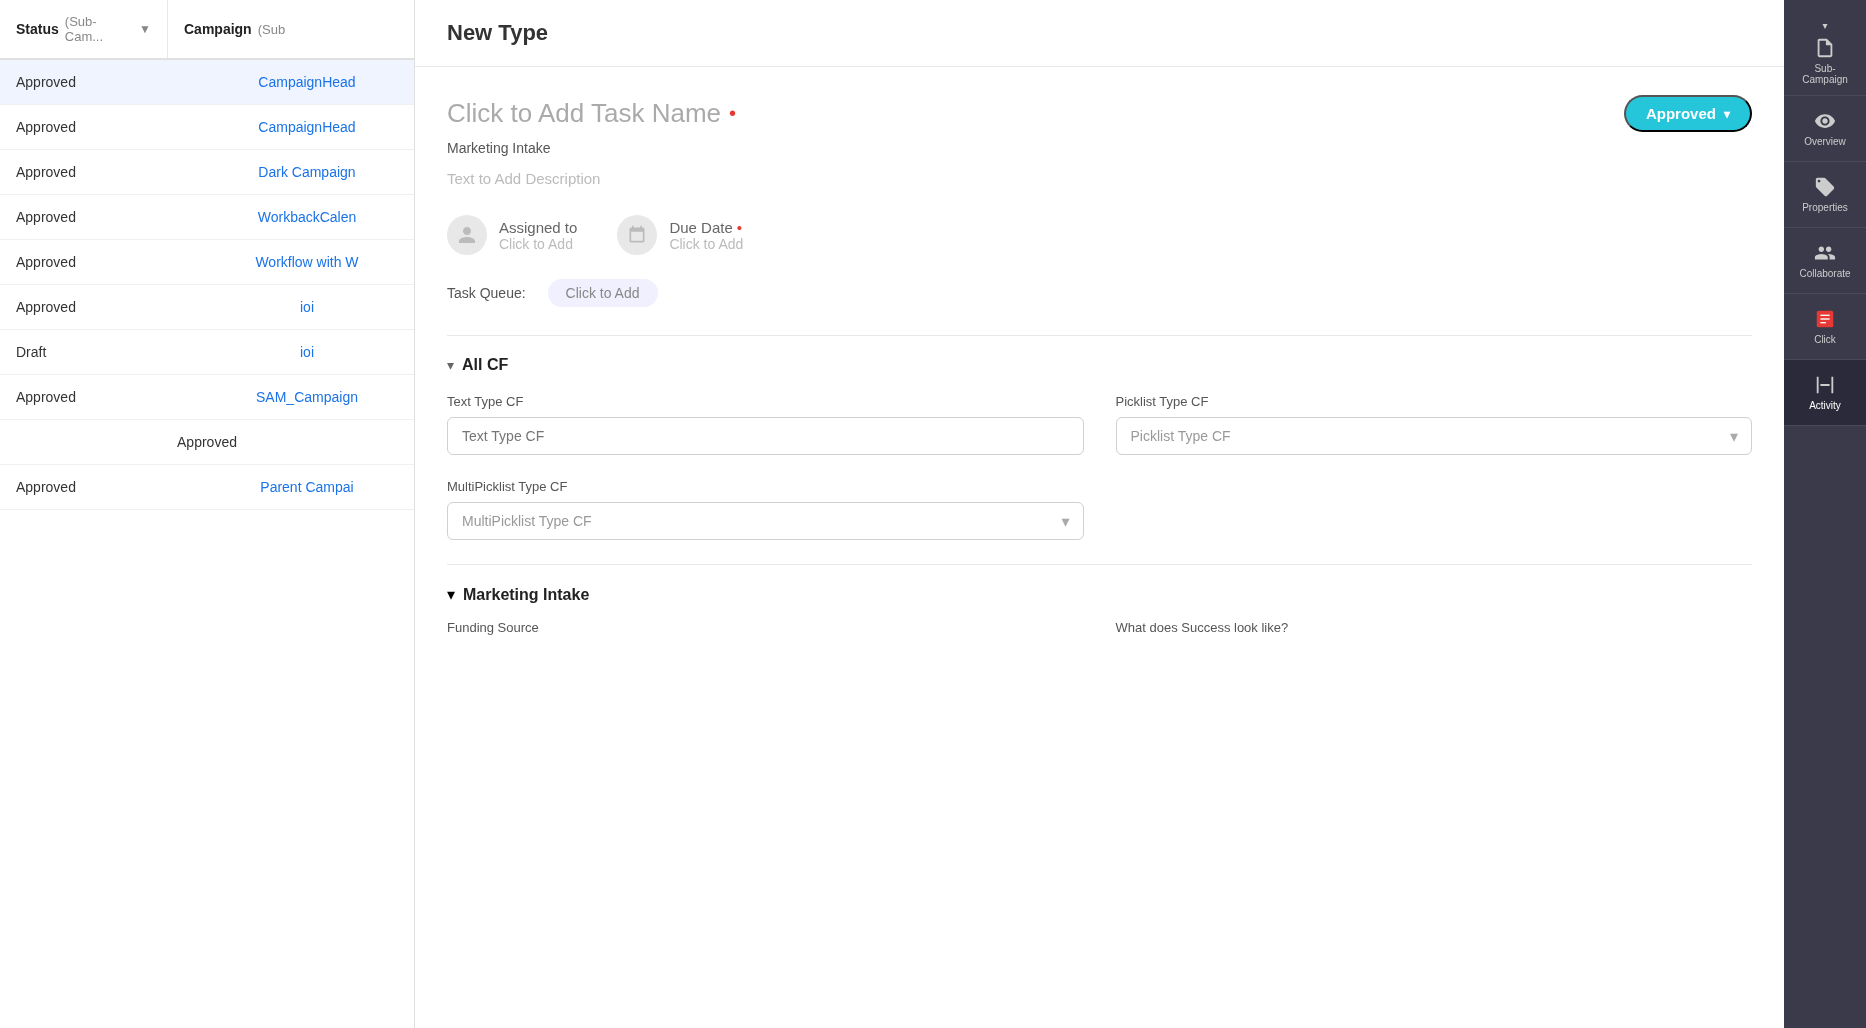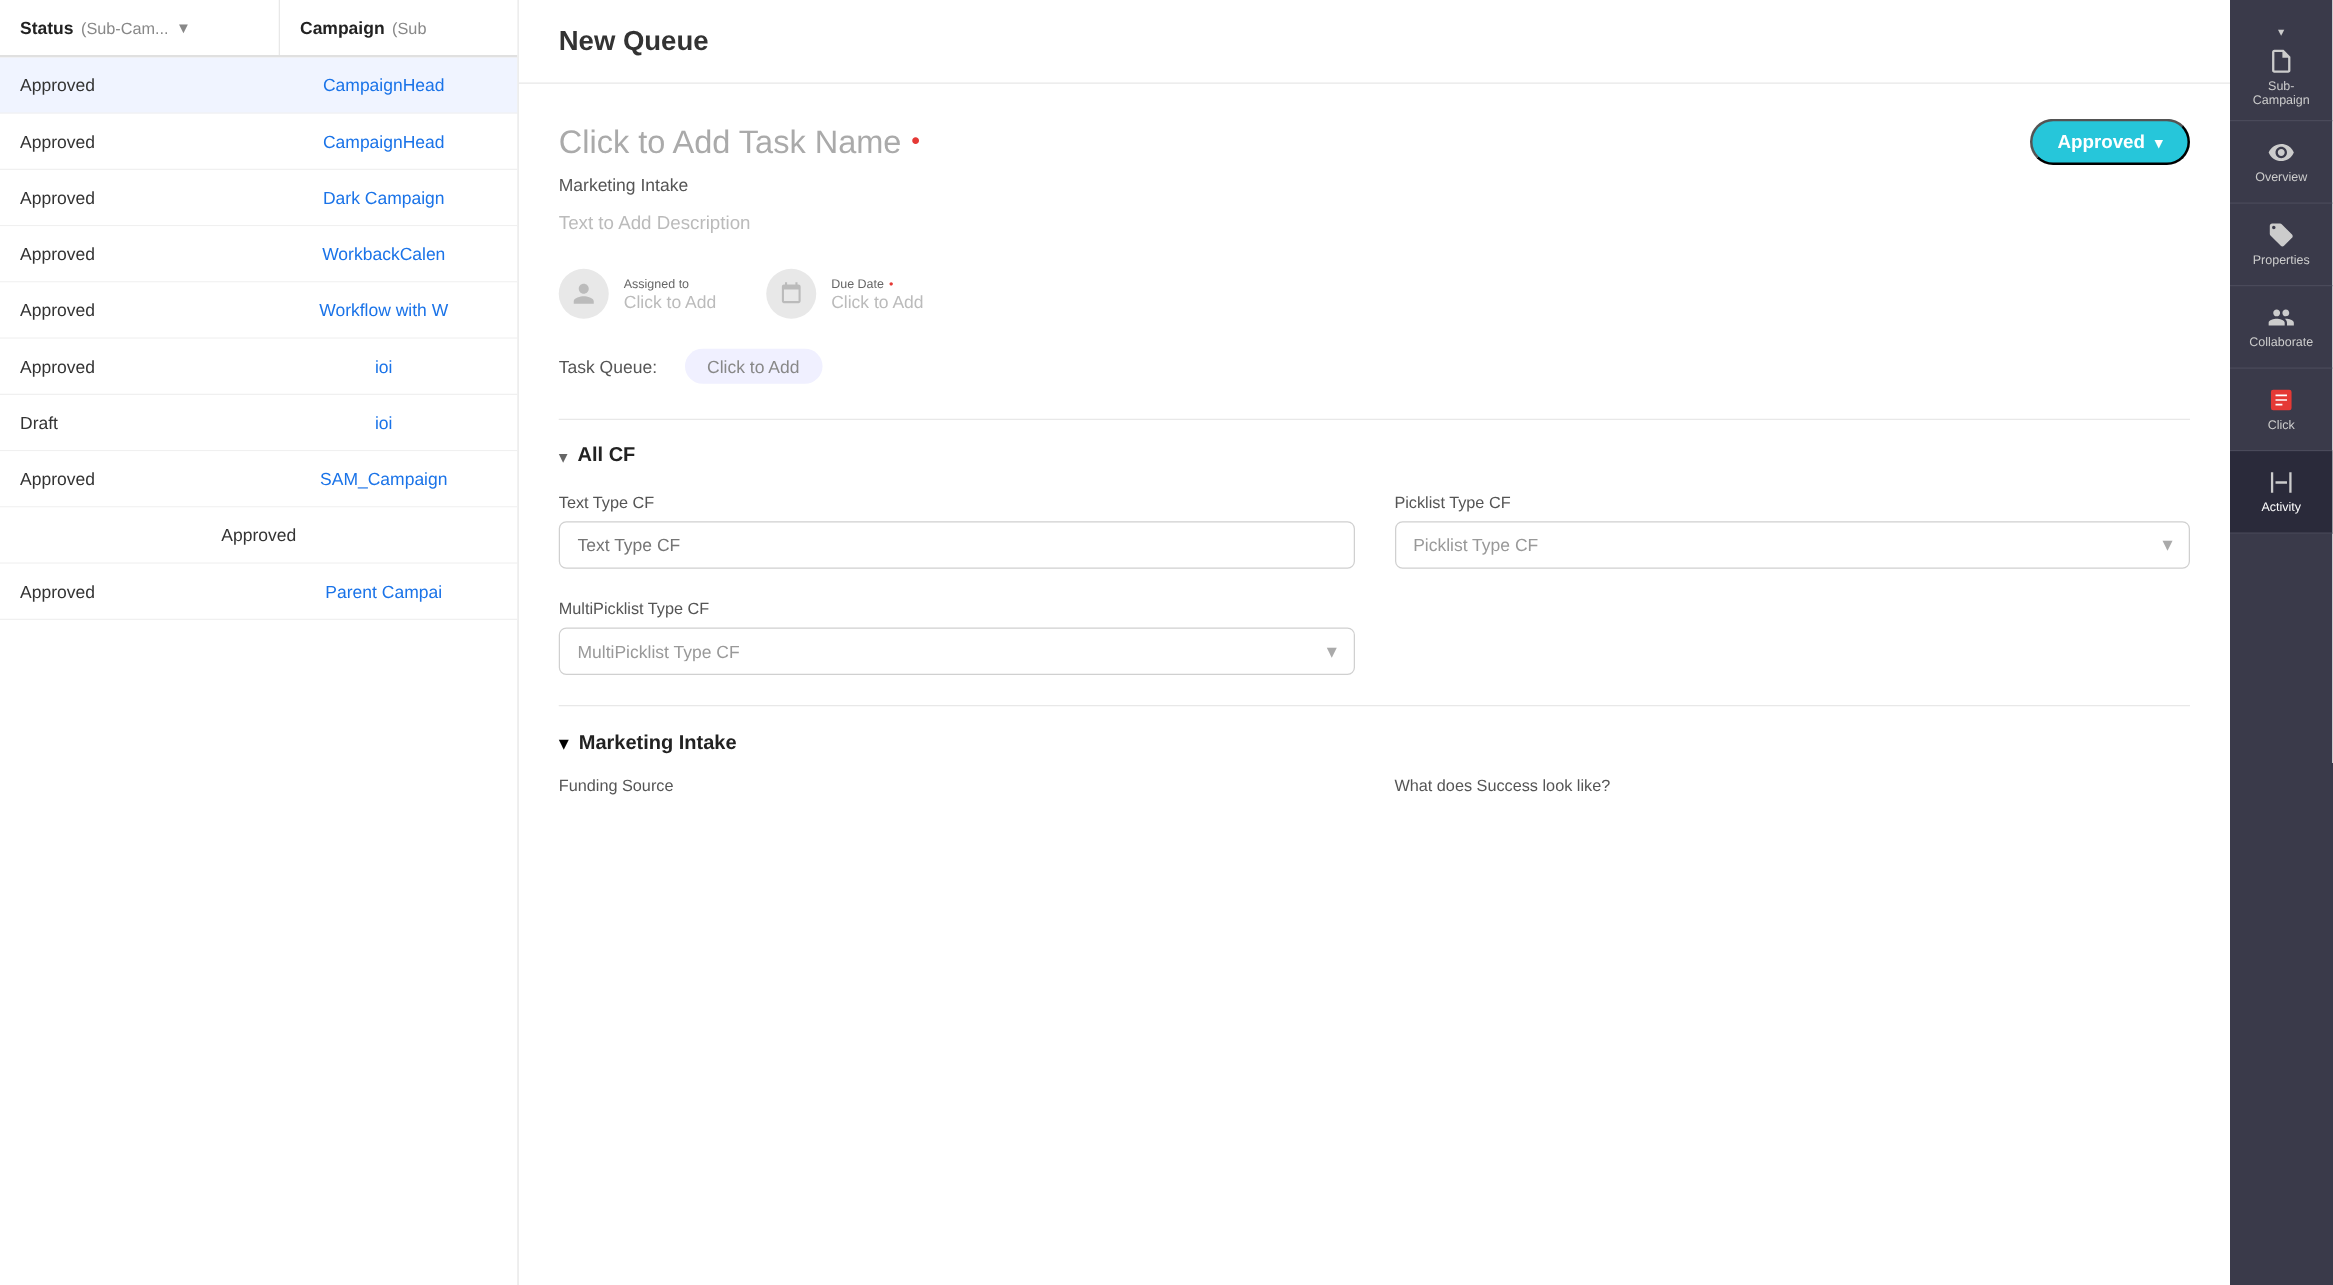--- a/index.html
+++ b/index.html
@@ -23,21 +23,21 @@
     .table-header-cell {
       padding: 14px 16px;
       font-weight: 700;
       font-size: 14px;
       color: #222;
       display: flex;
       align-items: center;
       gap: 6px;
       border-right: 1px solid #e8e8e8;
     }
-    .table-header-cell:first-child { width: 224px; }
+    .table-header-cell:first-child { width: 168px; }
     .table-header-cell:last-child { flex: 1; border-right: none; }
     .sort-icon { color: #888; font-size: 12px; }
     .table-body { overflow-y: auto; flex: 1; }
     .table-row {
       display: flex;
       border-bottom: 1px solid #f0f0f0;
       background: #fff;
     }
     .table-row.selected { background: #f0f4ff; }
     .table-cell {
@@ -125,21 +125,21 @@
       border-radius: 50%;
       background: #e8e8e8;
       display: flex;
       align-items: center;
       justify-content: center;
       color: #aaa;
       font-size: 18px;
     }
     .field-group-text {}
     .field-group-label {
-      font-size: 10px;
+      font-size: 15px;
       color: #666;
       display: flex;
       align-items: center;
       gap: 4px;
     }
     .field-group-value {
       font-size: 14px;
       color: #bbb;
       cursor: pointer;
     }
@@ -317,21 +317,21 @@
     </div>
     <div class="table-row">
       <div class="table-cell">Approved</div>
       <div class="table-cell"><a href="#">Parent Campai</a></div>
     </div>
   </div>
 </div>
 
 <div class="main-panel">
   <div class="task-header">
-    <div class="task-title-row">New Queue</div>
+    <div class="task-title-row">New Type</div>
   </div>
   <div class="task-content">
     <div class="task-name-section">
       <div class="task-name-placeholder">
         <span>Click to Add Task Name</span>
         <span class="required-dot">•</span>
       </div>
       <button class="approved-badge">
         <span>Approved</span>
         <span class="chevron">▾</span>

